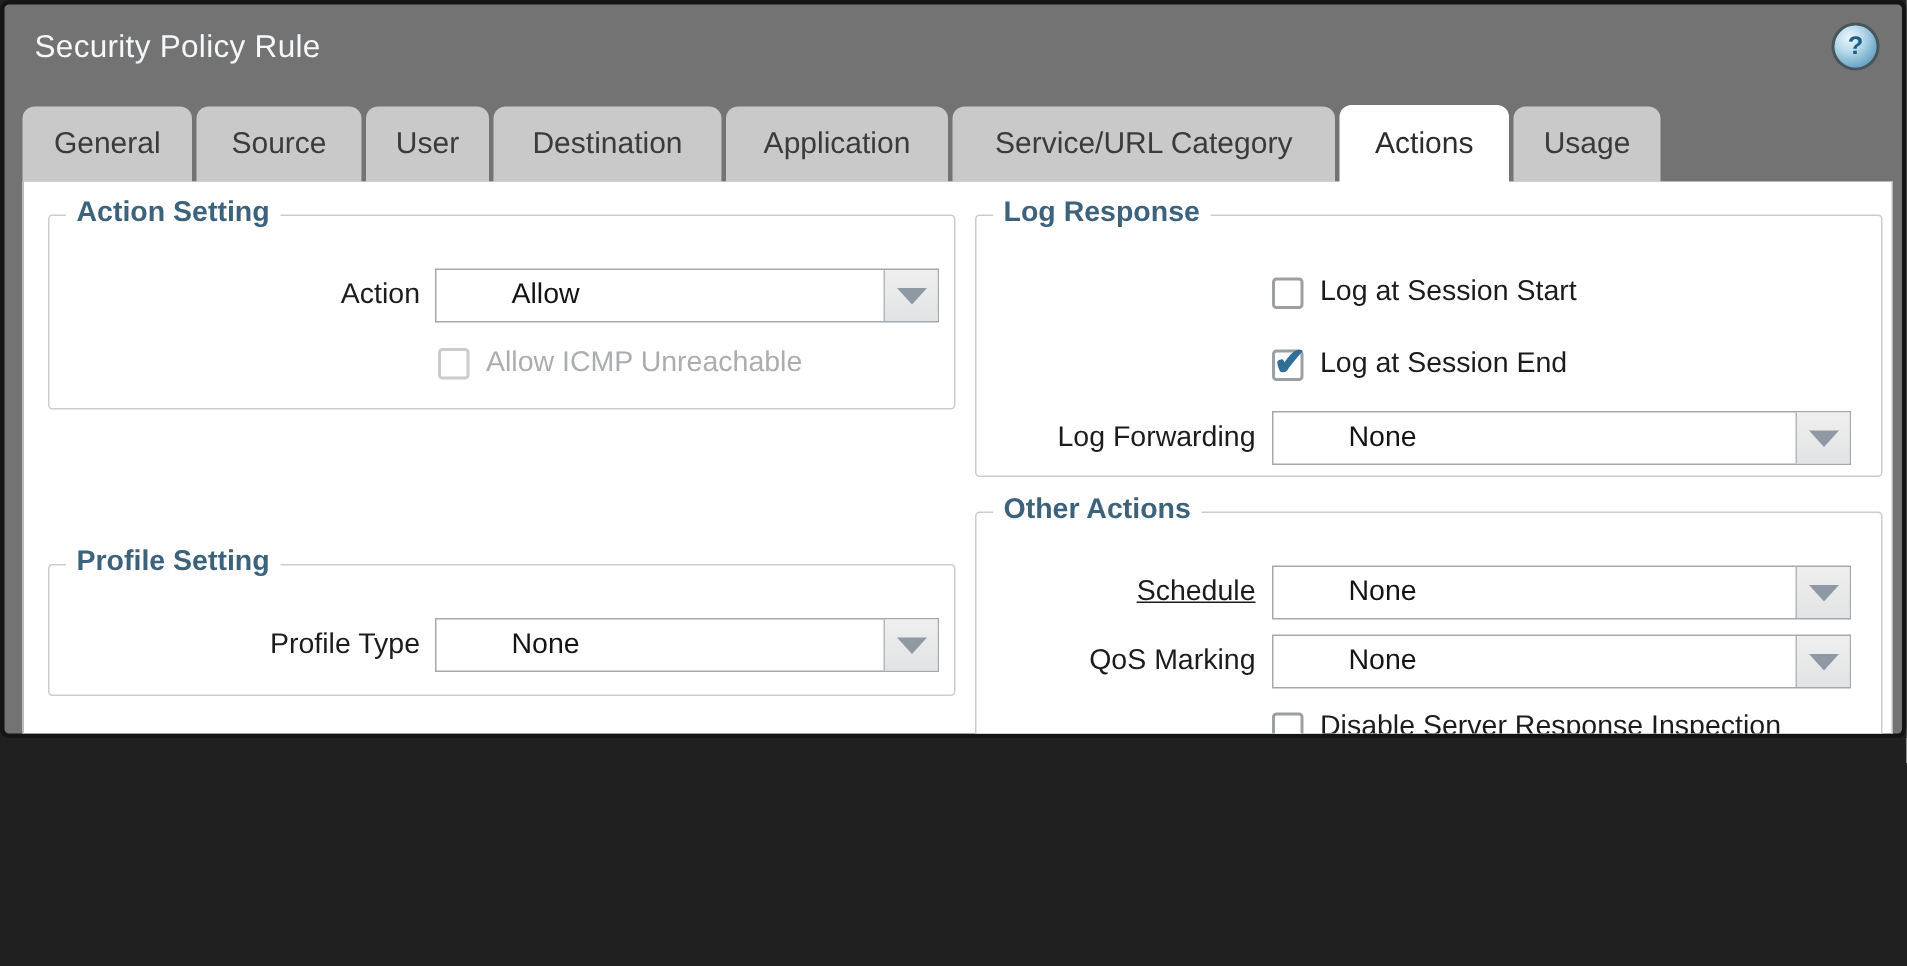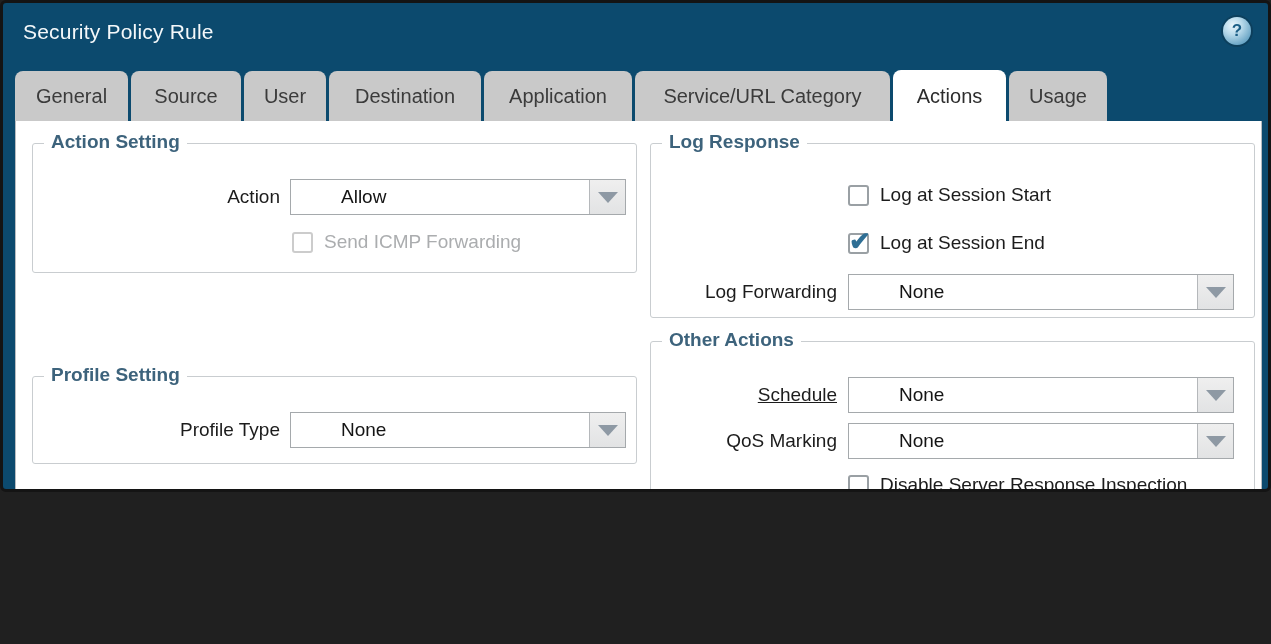--- a/index.html
+++ b/index.html
@@ -1,21 +1,21 @@
 <!DOCTYPE html>
 <html><head>
 <meta charset="utf-8">
 <style>
   * { margin:0; padding:0; box-sizing:border-box; }
   html,body { background:#202020; }
   body { font-family:"Liberation Sans", sans-serif; }
 
   .window {
     position:relative; width:1271px; height:492px;
-    background:#0c4a6e;
+    background:#737373;
     border:3px solid #141414; border-radius:6px;
     overflow:hidden;
   }
 
   
   .title { position:absolute; left:20px; top:17px; font-size:21px; color:#f4f8fa; letter-spacing:.2px; }
   .help-icon {
     position:absolute; right:17px; top:14px; width:28px; height:28px; border-radius:50%;
     background:radial-gradient(circle at 35% 30%, #eaf6fc 0%, #b7d9ea 35%, #6ba6c6 75%, #4f8cab 100%);
     box-shadow:0 0 0 2px rgba(15,52,72,.45);
@@ -113,21 +113,21 @@
       <div class="group-legend">Action Setting</div>
       <div class="flabel" style="left:0; width:247px; top:35px;">Action</div>
       <div class="dd" style="left:257px; top:35px; width:336px;">
         <div class="dd-value">Allow</div>
         <div class="dd-btn">
             <div class="dd-arrow"></div>
           </div>
       </div>
       <div class="cbrow disabled" style="left:259px; top:87px;">
         <div class="cb"></div>
-        <div class="cb-label">Send ICMP Forwarding</div>
+        <div class="cb-label">Allow ICMP Unreachable</div>
       </div>
     </div>
 
     <div class="group g-log">
       <div class="group-legend">Log Response</div>
       <div class="cbrow" style="left:197px; top:40px;">
         <div class="cb"></div>
         <div class="cb-label">Log at Session Start</div>
       </div>
       <div class="cbrow" style="left:197px; top:88px;">

